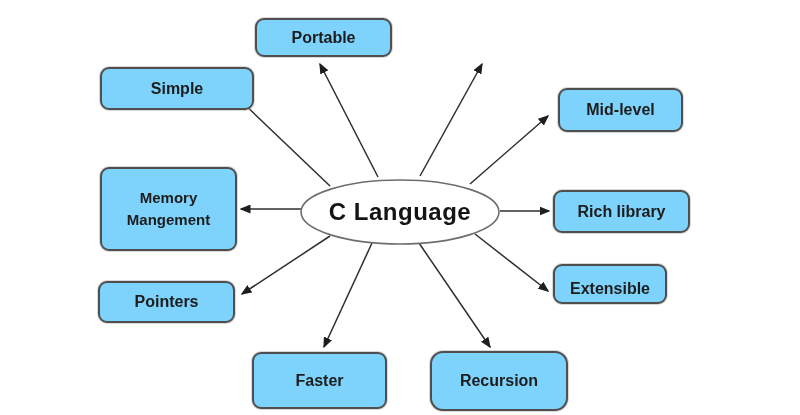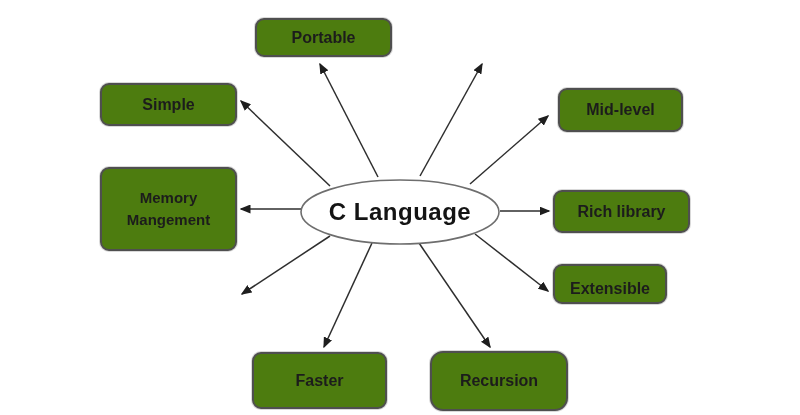--- a/index.html
+++ b/index.html
@@ -18,37 +18,37 @@
   .connector-layer {
     position: absolute;
     left: 0;
     top: 0;
     width: 800px;
     height: 415px;
   }
   .node {
     position: absolute;
     box-sizing: border-box;
-    background: #4d7c0f;
+    background: #7dd3fc;
     border: 2px solid #4f4f4f;
     border-radius: 9px;
     box-shadow: 0 0 0 1px rgba(170,170,170,0.45);
     display: flex;
     align-items: center;
     justify-content: center;
     text-align: center;
     font-weight: bold;
     font-size: 16px;
     color: #1c1c1c;
     line-height: 1.45;
     padding: 2px 6px;
   }
   .node-portable    { left: 255px; top: 18px;  width: 137px; height: 39px; }
   .node-structured  { left: 428px; top: 14px;  width: 131px; height: 41px; }
-  .node-simple      { left: 100px; top: 83px;  width: 137px; height: 43px; }
+  .node-simple      { left: 100px; top: 67px;  width: 154px; height: 43px; }
   .node-mid-level   { left: 558px; top: 88px;  width: 125px; height: 44px; }
   .node-memory      { left: 100px; top: 167px; width: 137px; height: 84px; font-size: 15px; }
   .node-rich-library{ left: 553px; top: 190px; width: 137px; height: 43px; }
   .node-pointers    { left: 98px;  top: 281px; width: 137px; height: 42px; }
   .node-extensible  { left: 553px; top: 264px; width: 114px; height: 40px; align-items: flex-end; }
   .node-faster      { left: 252px; top: 352px; width: 135px; height: 57px; }
   .node-recursion   { left: 430px; top: 351px; width: 138px; height: 60px; border-radius: 13px; }
   .center-label {
     position: absolute;
     left: 301px;
@@ -102,20 +102,23 @@
   </div>
   <div class="node node-mid-level">
     <span>Mid-level</span>
   </div>
   <div class="node node-memory">
     <span>Memory Mangement</span>
   </div>
   <div class="node node-rich-library">
     <span>Rich library</span>
   </div>
+  <div class="node node-pointers">
+    <span>Pointers</span>
+  </div>
   <div class="node node-extensible">
     <span>Extensible</span>
   </div>
   <div class="node node-faster">
     <span>Faster</span>
   </div>
   <div class="node node-recursion">
     <span>Recursion</span>
   </div>
 

